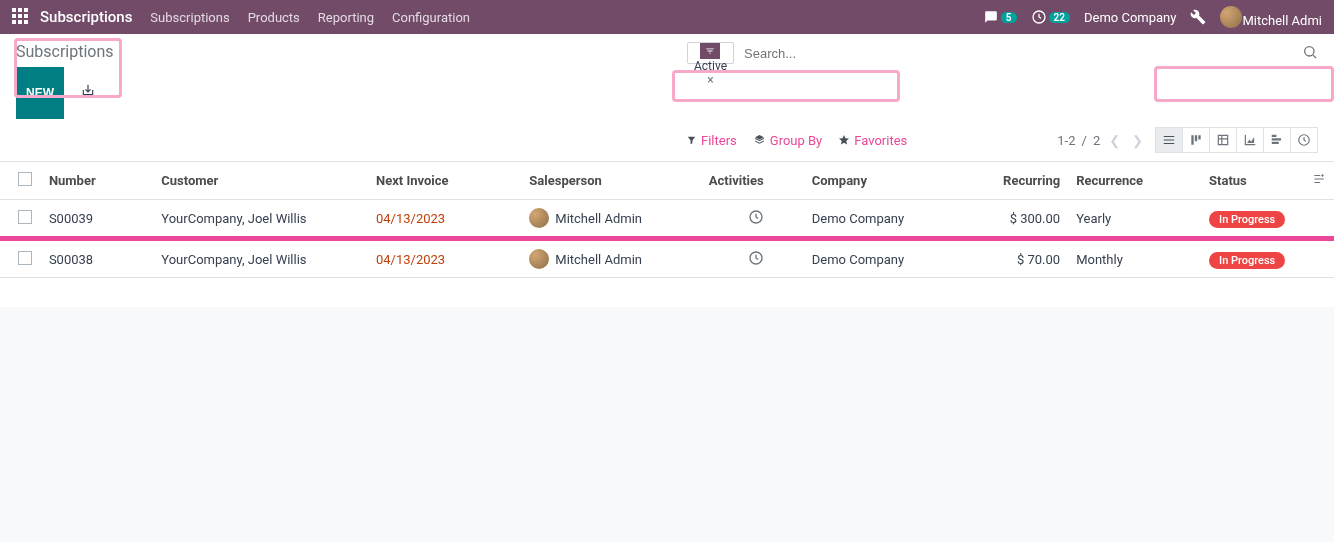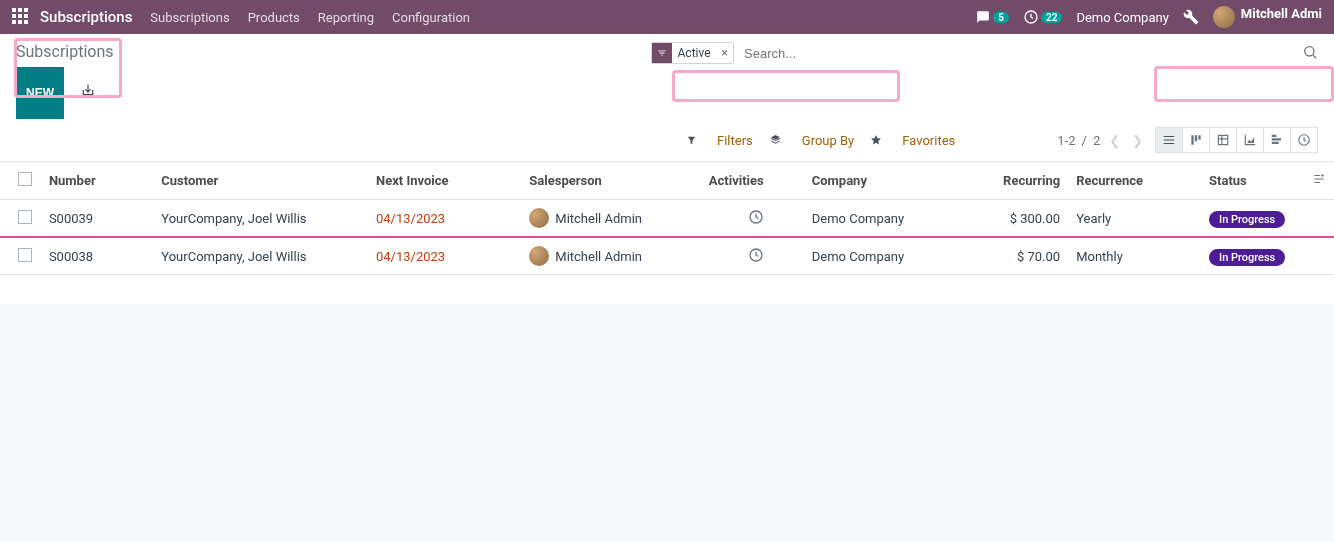--- a/index.html
+++ b/index.html
@@ -18,53 +18,53 @@
   .avatar-large { width: 22px; height: 22px; border-radius: 50%; background: radial-gradient(circle at 30% 30%, #d4a574, #8b6f47); }
   
   
   .control-panel { background: #fff; border-bottom: 1px solid #dee2e6; }
   .cp-top { display: flex; padding: 8px 16px 4px; align-items: flex-start; }
   .cp-left { }
   .page-title { font-size: 16px; color: #6c757d; font-weight: 400; margin-bottom: 6px; }
   .btn-new { background: #017e84; color: #fff; border: none; padding: 19px 10px; font-size: 12px; font-weight: 600; cursor: pointer; margin-right: 10px; }
   .btn-icon { background: none; border: none; color: #374151; cursor: pointer; padding: 4px; }
   .cp-search { margin-left: auto; display: flex; align-items: center; }
-  .search-facet { display: inline-flex; align-items: center; border: 1px solid #ced4da; border-radius: 2px; font-size: 12px; margin-right: 4px; height: 22px; }
+  .search-facet { display: inline-flex; align-items: center; border: 1px solid #ced4da; border-radius: 2px; font-size: 12px; margin-right: 4px; height: 22px; flex-direction: column; }
   .facet-icon { background: #714b67; color: #fff; padding: 3px 5px; height: 100%; display: flex; align-items: center; }
   .facet-label { padding: 0 6px; }
   .facet-close { padding: 0 5px; cursor: pointer; color: #6c757d; }
   .search-input { border: none; outline: none; font-size: 13px; padding: 3px 6px; width: 560px; }
   .search-glass { margin-left: 4px; color: #6c757d; cursor: pointer; }
   
   .cp-bottom { display: flex; padding: 4px 16px 8px; align-items: center; }
   .search-options { display: flex; gap: 16px; margin-left: 670px; }
-  .search-opt { display: inline-flex; align-items: center; gap: 20px; color: #a16207; font-size: 13px; cursor: pointer; }
+  .search-opt { display: inline-flex; align-items: center; gap: 4px; color: #ec4899; font-size: 13px; cursor: pointer; }
   .pager { margin-left: auto; display: flex; align-items: center; gap: 6px; color: #6c757d; font-size: 13px; }
   .pager-arrow { color: #ced4da; cursor: pointer; padding: 0 3px; }
   .view-switch { display: flex; margin-left: 10px; }
   .view-btn { width: 28px; height: 26px; display: flex; align-items: center; justify-content: center; background: #fff; border: 1px solid #dee2e6; margin-left: -1px; cursor: pointer; color: #6c757d; }
   .view-btn.active { background: #e9ecef; }
   
   
   .hl-box { position: absolute; border: 3px solid #f8a8c8; border-radius: 4px; pointer-events: none; }
   
   
   .list-view { background: #fff; }
   table { width: 100%; border-collapse: collapse; }
   thead th { text-align: left; font-weight: 700; font-size: 13px; color: #4c4c4c; padding: 10px 8px; border-bottom: 1px solid #dee2e6; background: #fff; }
-  tbody td { padding: 8px 8px; border-bottom: 2px solid #ec4899; font-size: 13px; vertical-align: middle; }
+  tbody td { padding: 8px 8px; border-bottom: 5px solid #ec4899; font-size: 13px; vertical-align: middle; }
   tbody tr:last-child td { border-bottom: none; }
   .checkbox { width: 14px; height: 14px; border: 1px solid #adb5bd; background: #fff; display: inline-block; }
   .num-cell { color: #374151; }
   .date-cell { color: #c2410c; }
   .sales-cell { display: flex; align-items: center; gap: 6px; text-align: right; }
   .mini-avatar { width: 20px; height: 20px; border-radius: 50%; background: radial-gradient(circle at 30% 30%, #d4a574, #8b6f47); }
   .act-icon { color: #6c757d; }
   .money { text-align: right; }
-  .status-badge { background: #4c1d95; color: #fff; border-radius: 20px; padding: 2px 10px; font-size: 11px; font-weight: 500; }
+  .status-badge { background: #ef4444; color: #fff; border-radius: 20px; padding: 2px 10px; font-size: 11px; font-weight: 500; }
   .table-bottom-spacer { height: 30px; border-top: 1px solid #dee2e6; background: #fff; }
 
   .th-right { text-align: right; }
   .col-settings { text-align: right; color: #6c757d; cursor: pointer; }
 </style>
 </head>
 <body>
 
 <div class="navbar">
   <div class="nav-apps">
@@ -99,21 +99,21 @@
           <path d="M12 7v5l3 2" stroke="#fff" stroke-width="2" fill="none"></path>
         </svg>
       <span class="badge">22</span>
     </span>
     <span>Demo Company</span>
     <span class="nav-icon">
       <svg width="16" height="16" viewBox="0 0 24 24" fill="#fff">
           <path d="M22.7 19l-9.1-9.1c.9-2.3.4-5-1.5-6.9-2-2-5-2.4-7.4-1.3L9 6 6 9 1.6 4.7C.4 7.1.9 10.1 2.9 12.1c1.9 1.9 4.6 2.4 6.9 1.5l9.1 9.1c.4.4 1 .4 1.4 0l2.3-2.3c.5-.4.5-1.1.1-1.4z"></path>
         </svg>
     </span>
-    <span style="display:flex;align-items:flex-start;gap:6px;font-weight:bold;">
+    <span style="display:flex;align-items:flex-end;">
       <span class="avatar-large"></span>
       <span>Mitchell Admi</span>
     </span>
   </div>
 </div>
 
 <div class="control-panel" style="position:relative;">
   <div class="cp-top">
     <div class="cp-left">
       <div class="page-title">Subscriptions</div>

